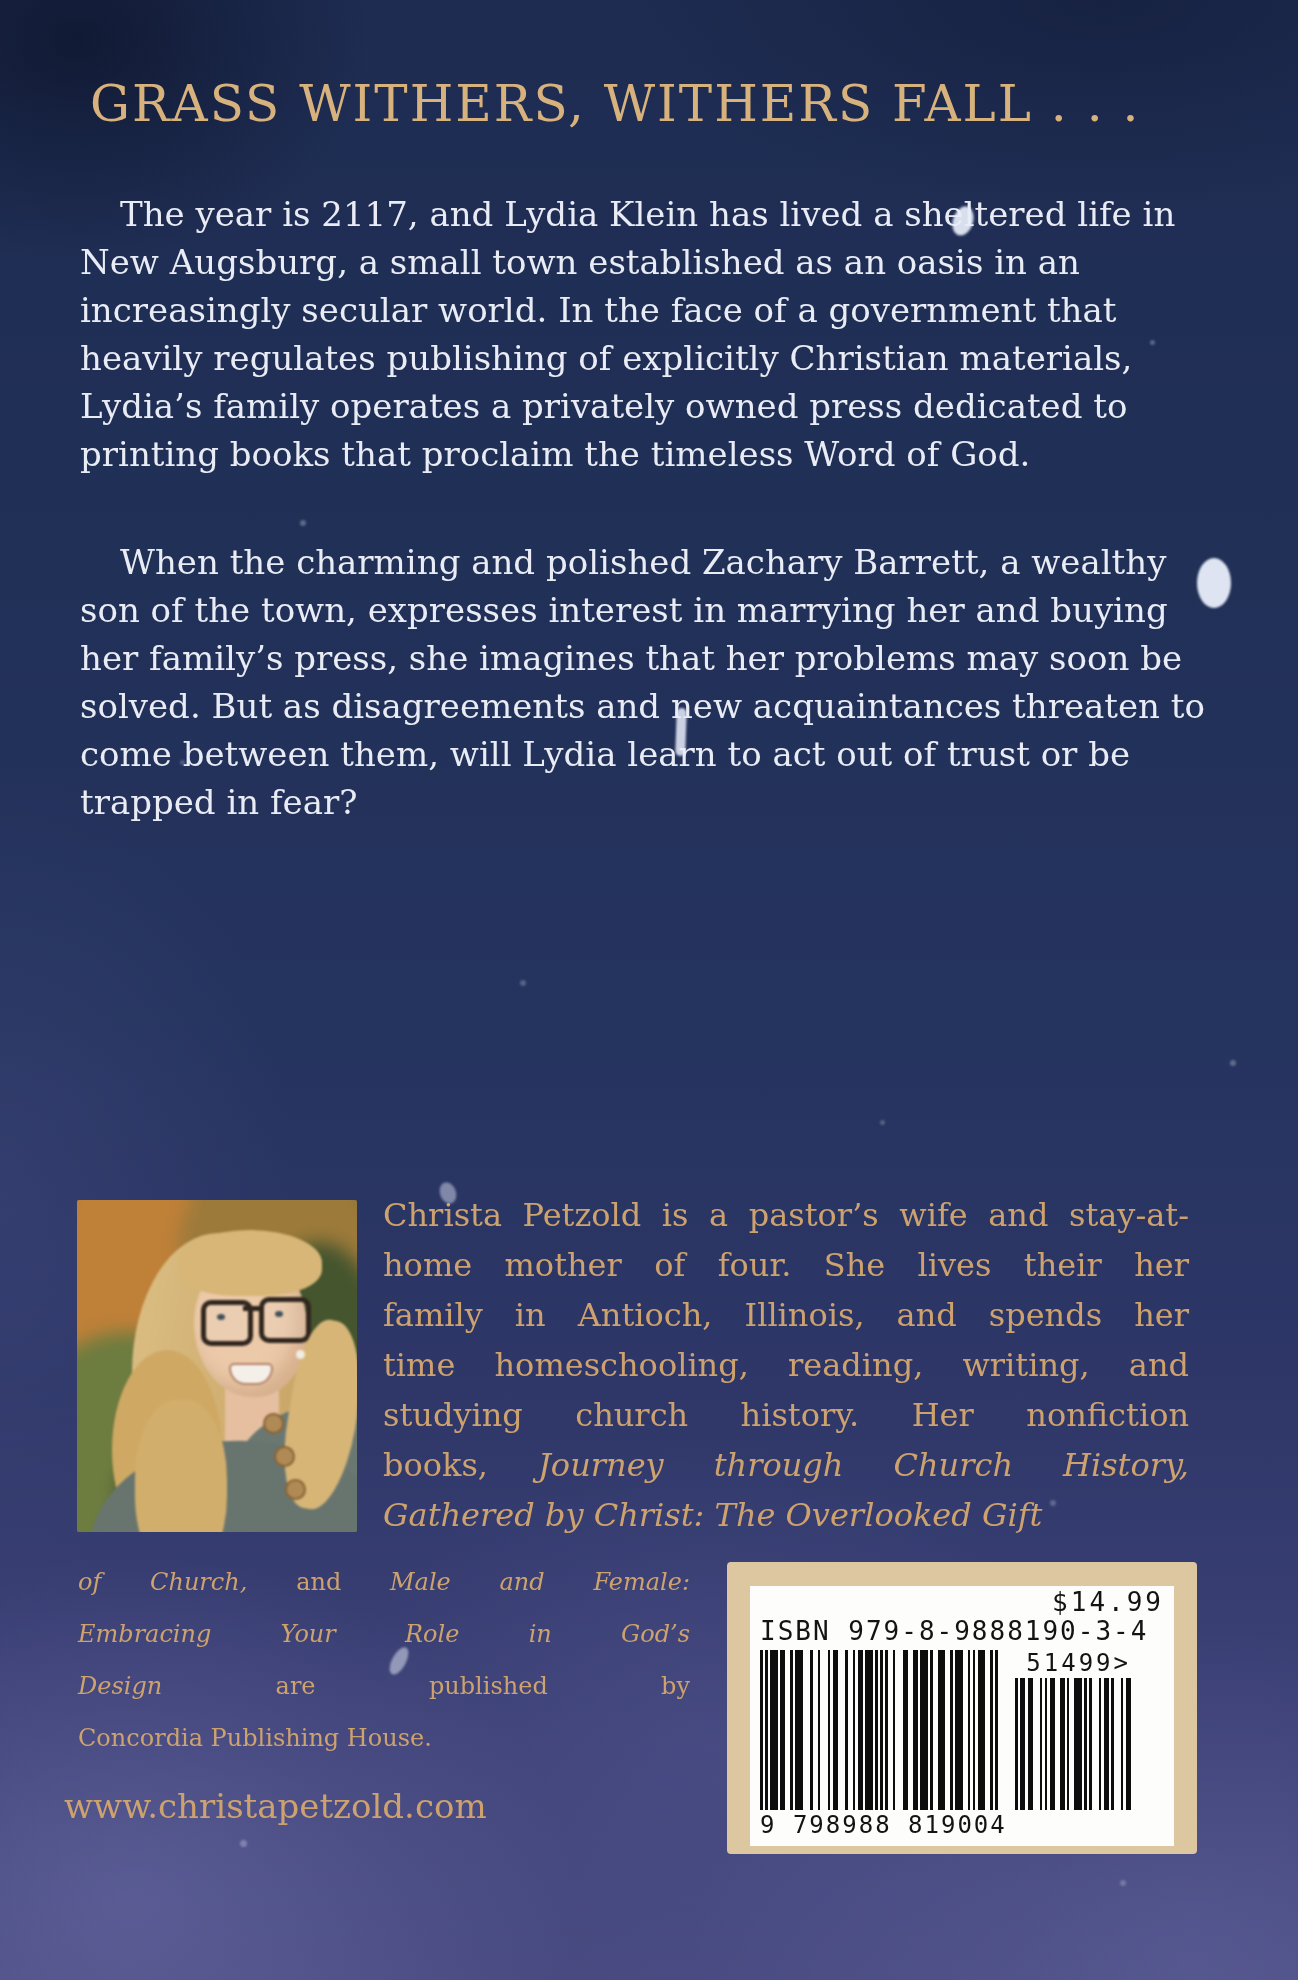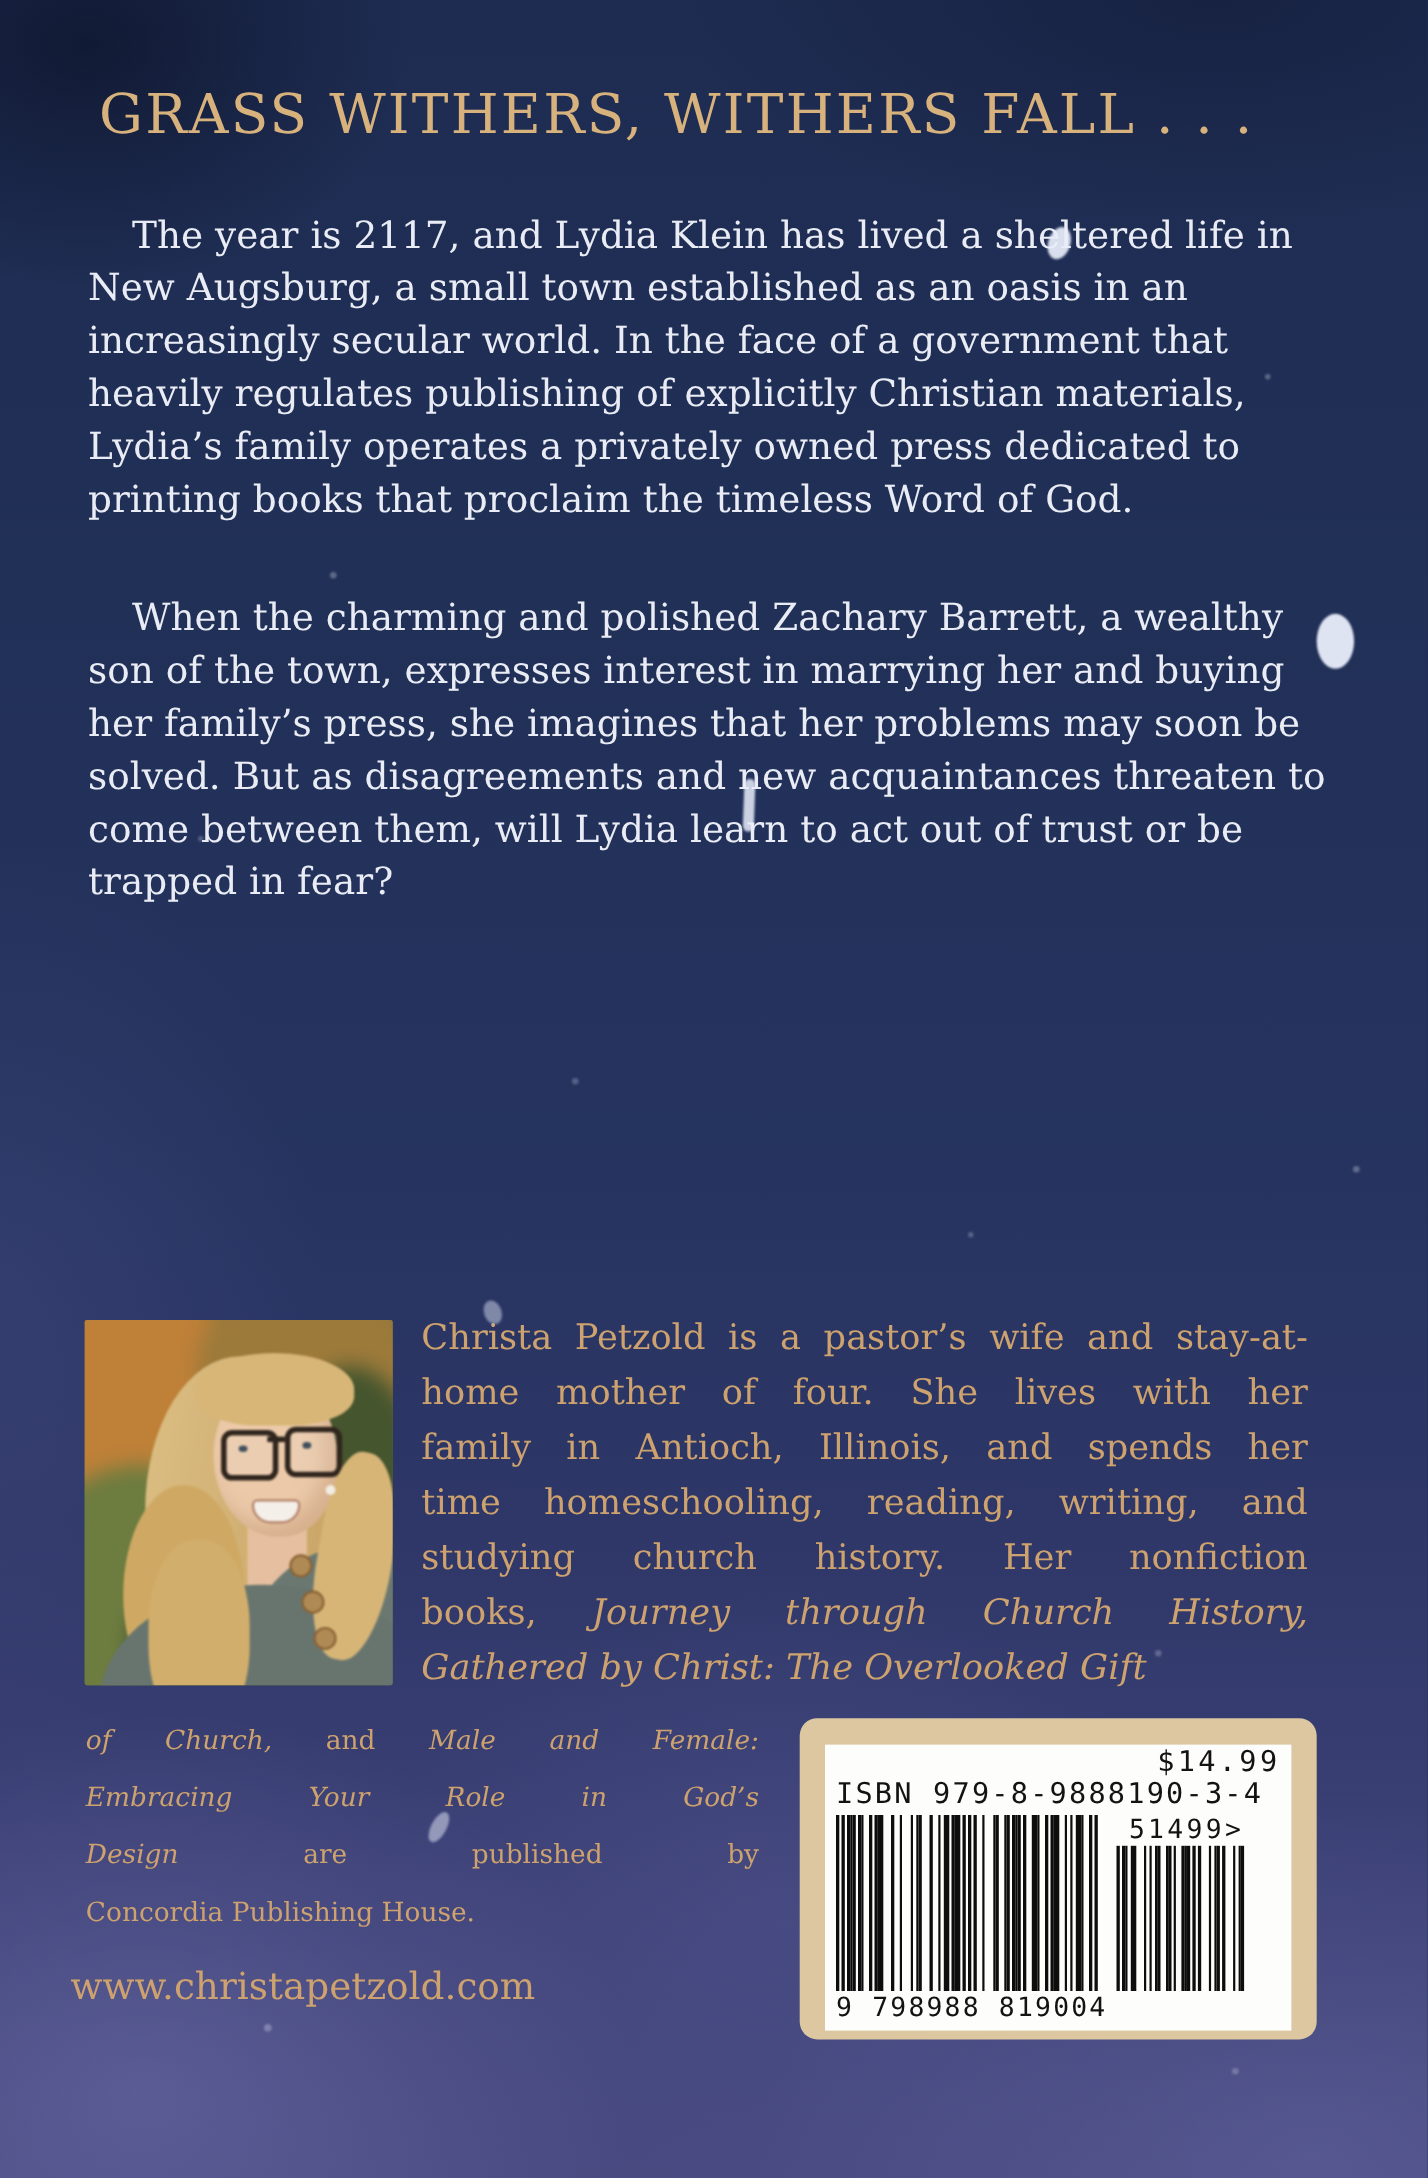--- a/index.html
+++ b/index.html
@@ -43,21 +43,21 @@
   .bio-line{height:50px;line-height:50px;white-space:nowrap;}
   .bio-left .bio-line{height:52px;line-height:52px;}
   .bio-line.just{white-space:normal;text-align:justify;text-align-last:justify;}
   .it{font-style:italic;}
   .website{
     position:absolute;left:64px;top:1786px;
     font-size:34px;color:#cda26e;
   }
   .barcode-box{
     position:absolute;left:727px;top:1562px;width:470px;height:292px;
-    background:#dcc7a0;border-radius:16px;box-sizing:border-box;padding:24px 23px 8px;
+    background:#dcc7a0;border-radius:4px;box-sizing:border-box;padding:24px 23px 8px;
   }
   .barcode-white{
     width:100%;height:100%;background:#fdfdfb;box-sizing:border-box;
     padding:2px 10px 4px;display:flex;flex-direction:column;
     font-family:"DejaVu Sans Mono", monospace;color:#131313;
   }
   .bc-price{font-size:26px;line-height:28px;letter-spacing:3px;text-align:right;}
   .bc-isbn{font-size:26px;line-height:30px;letter-spacing:2px;white-space:nowrap;}
   .bars-row{display:flex;margin-top:4px;align-items:flex-start;}
   .bars{display:flex;}
@@ -109,21 +109,21 @@
       <div style="left:58px;top:200px;width:92px;height:175px;background:#d2ae6c;border-radius:45%;"></div>
       <div style="left:186px;top:213px;width:17px;height:17px;background:#b08a55;border:2px solid #8a6335;border-radius:50%;"></div>
       <div style="left:197px;top:246px;width:17px;height:17px;background:#b08a55;border:2px solid #8a6335;border-radius:50%;"></div>
       <div style="left:208px;top:279px;width:17px;height:17px;background:#b08a55;border:2px solid #8a6335;border-radius:50%;"></div>
       <div style="left:219px;top:150px;width:9px;height:9px;background:#f2ece2;border-radius:50%;"></div>
     </div>
   </div>
 
   <div class="bio-right" id="bio-right">
       <div class="bio-line just"><span>Christa Petzold is a pastor’s wife and stay-at-</span></div>
-      <div class="bio-line just"><span>home mother of four. She lives with her</span></div>
+      <div class="bio-line just"><span>home mother of four. She lives their her</span></div>
       <div class="bio-line just"><span>family in Antioch, Illinois, and spends her</span></div>
       <div class="bio-line just"><span>time homeschooling, reading, writing, and</span></div>
       <div class="bio-line just"><span>studying church history. Her nonfiction</span></div>
       <div class="bio-line just"><span>books, </span><span class="it">Journey through Church History,</span></div>
       <div class="bio-line"><span class="it">Gathered by Christ: The Overlooked Gift</span></div>
     </div>
   <div class="bio-left" id="bio-left">
       <div class="bio-line just"><span class="it">of Church,</span><span> and </span><span class="it">Male and Female:</span></div>
       <div class="bio-line just"><span class="it">Embracing Your Role in God’s</span></div>
       <div class="bio-line just"><span class="it">Design</span><span> are published by</span></div>

